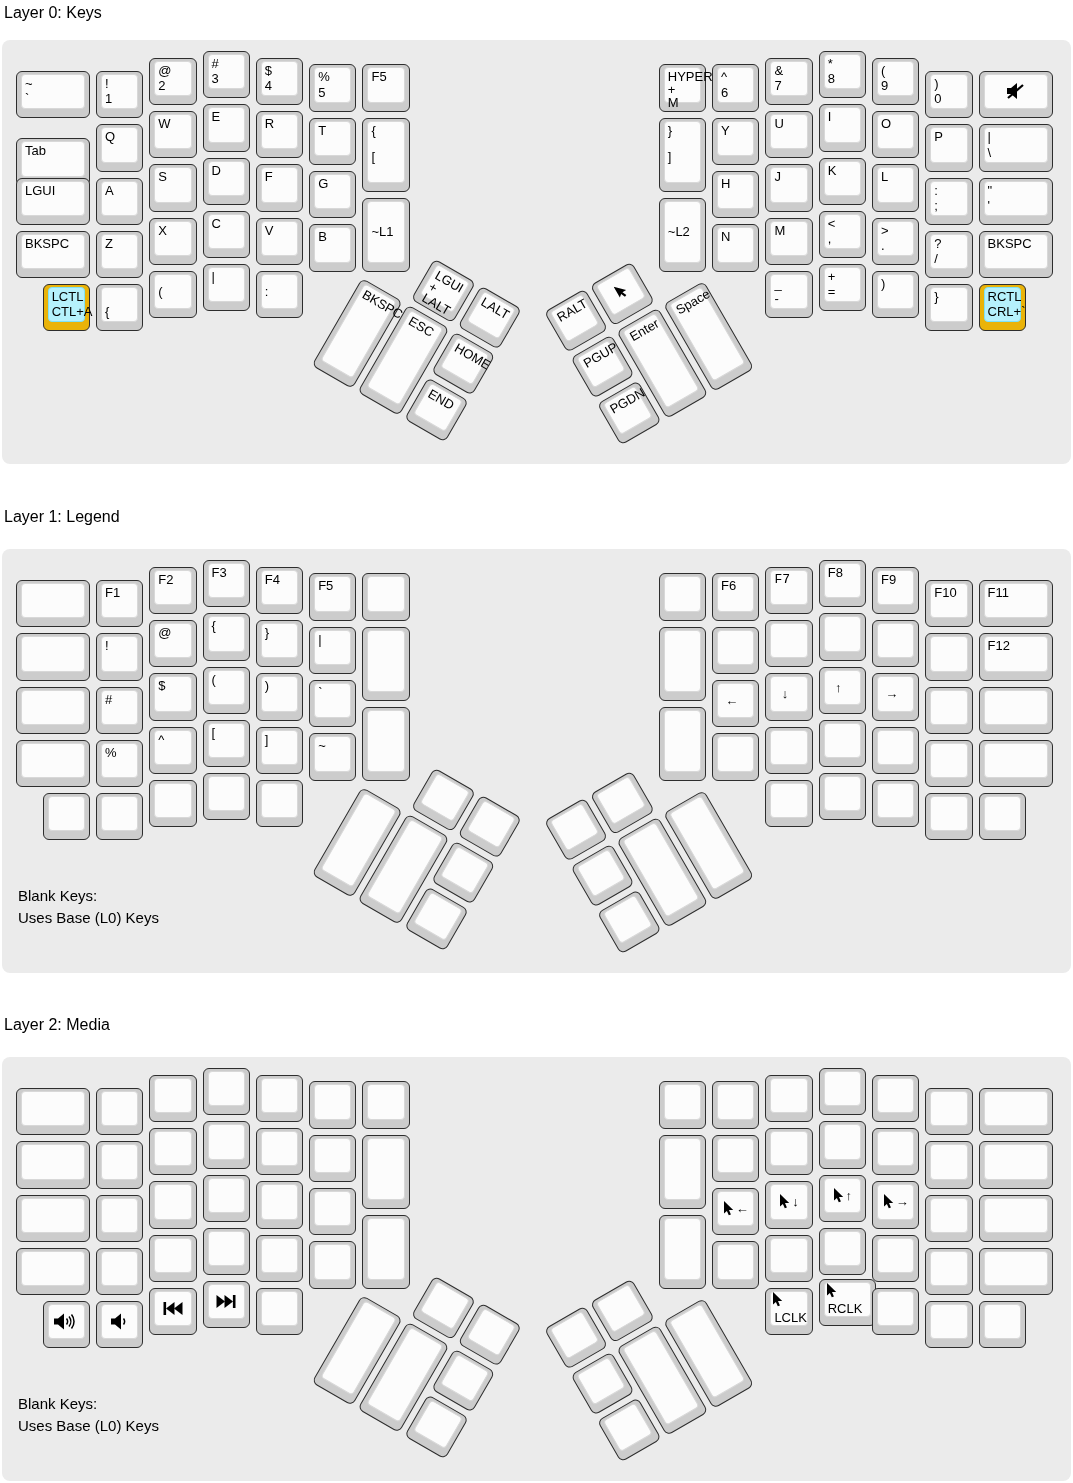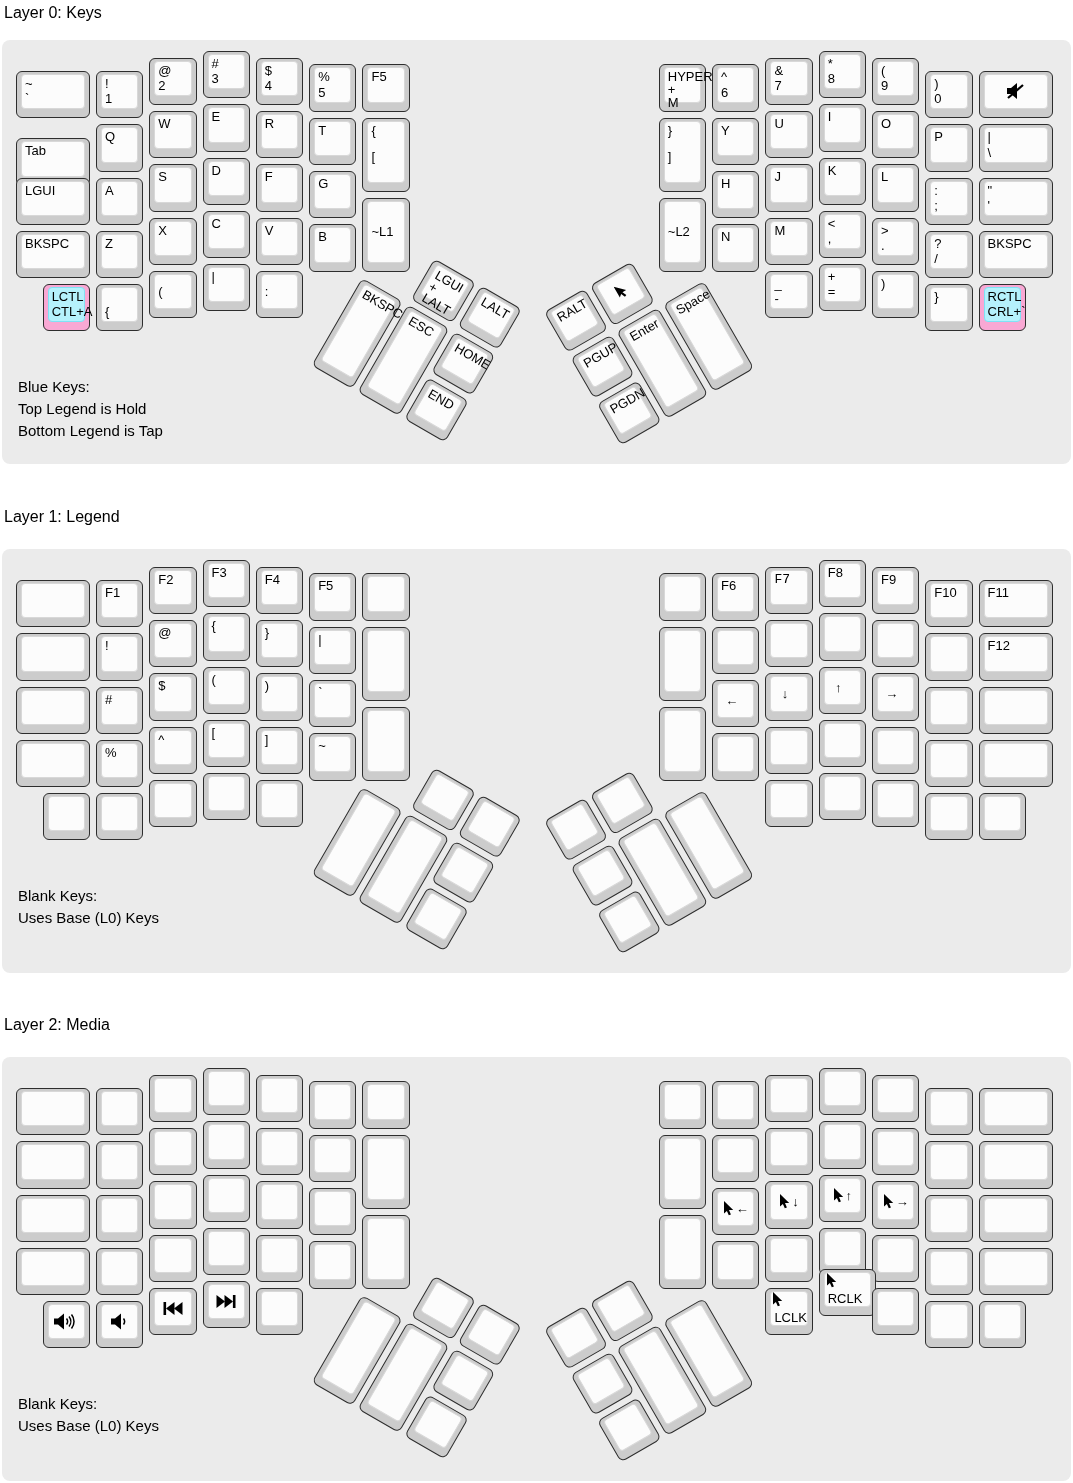--- a/index.html
+++ b/index.html
@@ -3,21 +3,21 @@
 <meta charset="utf-8">
 <style>
   html,body{margin:0;padding:0;background:#ffffff;}
   body{font-family:"Liberation Sans","DejaVu Sans",sans-serif;color:#000;}
   .page{position:relative;width:1073px;height:1483px;background:#fff;overflow:hidden;}
   .sec-title{position:absolute;left:4px;font-size:16px;color:#000;}
   .panel{position:absolute;left:2px;width:1069px;height:424px;background:#ebebeb;border-radius:8px;}
   .kb{position:absolute;left:0;top:0;right:0;bottom:0;}
   .caption{position:absolute;left:16px;top:336px;font-size:15px;line-height:22px;white-space:pre-line;color:#000;}
   .key{position:absolute;background:#cccccc;border:1.5px solid #2d2d2d;border-radius:6px;box-sizing:border-box;}
-  .key.blue{background:#f9a8d4;text-align:right;}
+  .key.blue{background:#eab308;text-align:right;}
   .face{position:absolute;left:4px;right:4px;top:2px;bottom:8px;background:#fcfcfc;border:1px solid #d8d8d8;border-radius:4px;}
   .blue > .face{background:#b5f1fc;border-color:#7fe2f5;}
   .lg{position:absolute;font-size:13px;line-height:13px;white-space:pre-line;color:#000;}
   .cluster{position:absolute;width:0;height:0;transform-origin:0 0;}
   .icwrap{position:absolute;left:0;right:0;display:flex;justify-content:center;align-items:center;gap:2px;}
   .ictl{position:absolute;left:6px;top:3px;}
   svg{display:block;}
 </style>
 </head>
 <body>
@@ -369,23 +369,20 @@
           <div class="key" style="width: 47.3px; height: 100.6px; left: -53.3px; top: 0px;">
             <div class="face"></div>
             <span class="lg" style="top: 5px; left: 8px;">Space</span>
           </div>
           <div class="key" style="width: 47.3px; height: 47.3px; left: -159.9px; top: 53.3px;">
             <div class="face"></div>
             <span class="lg" style="top: 5px; left: 8px;">PGDN</span>
           </div>
         </div>
       </div>
-    <div class="caption">Blue Keys:
-Top Legend is Hold
-Bottom Legend is Tap</div>
   </div>
 
   <div class="sec-title" style="top:508px">Layer 1: Legend</div>
   <div class="panel" style="top:549px">
     <div class="kb">
         <div class="key" style="width: 73.95px; height: 47.3px; left: 14px; top: 30.9875px;">
           <div class="face"></div>
         </div>
         <div class="key" style="width: 47.3px; height: 47.3px; left: 93.95px; top: 30.9875px;">
           <div class="face"></div>
@@ -918,21 +915,21 @@
         <div class="key" style="width: 73.95px; height: 47.3px; left: 976.598px; top: 190.887px;">
           <div class="face"></div>
         </div>
         <div class="key" style="width: 47.3px; height: 47.3px; left: 763.398px; top: 230.862px;">
           <div class="face"></div>
           <span class="ictl"><span><svg width="11" height="15" viewBox="0 0 11 15">
                 <path d="M1 0 L1 12.4 L3.9 9.9 L5.8 14.3 L7.9 13.4 L6 9 L10.2 9 Z" fill="#000"></path>
               </svg></span></span>
           <span class="lg" style="bottom: 10px; left: 8px;">LCLK</span>
         </div>
-        <div class="key" style="width: 57px; height: 47.3px; left: 816.698px; top: 212px;">
+        <div class="key" style="width: 57px; height: 47.3px; left: 816.698px; top: 222px;">
           <div class="face"></div>
           <span class="ictl"><span><svg width="11" height="15" viewBox="0 0 11 15">
                 <path d="M1 0 L1 12.4 L3.9 9.9 L5.8 14.3 L7.9 13.4 L6 9 L10.2 9 Z" fill="#000"></path>
               </svg></span></span>
           <span class="lg" style="bottom: 10px; left: 8px;">RCLK</span>
         </div>
         <div class="key" style="width: 47.3px; height: 47.3px; left: 869.998px; top: 230.862px;">
           <div class="face"></div>
         </div>
         <div class="key" style="width: 47.3px; height: 47.3px; left: 923.298px; top: 244.188px;">

